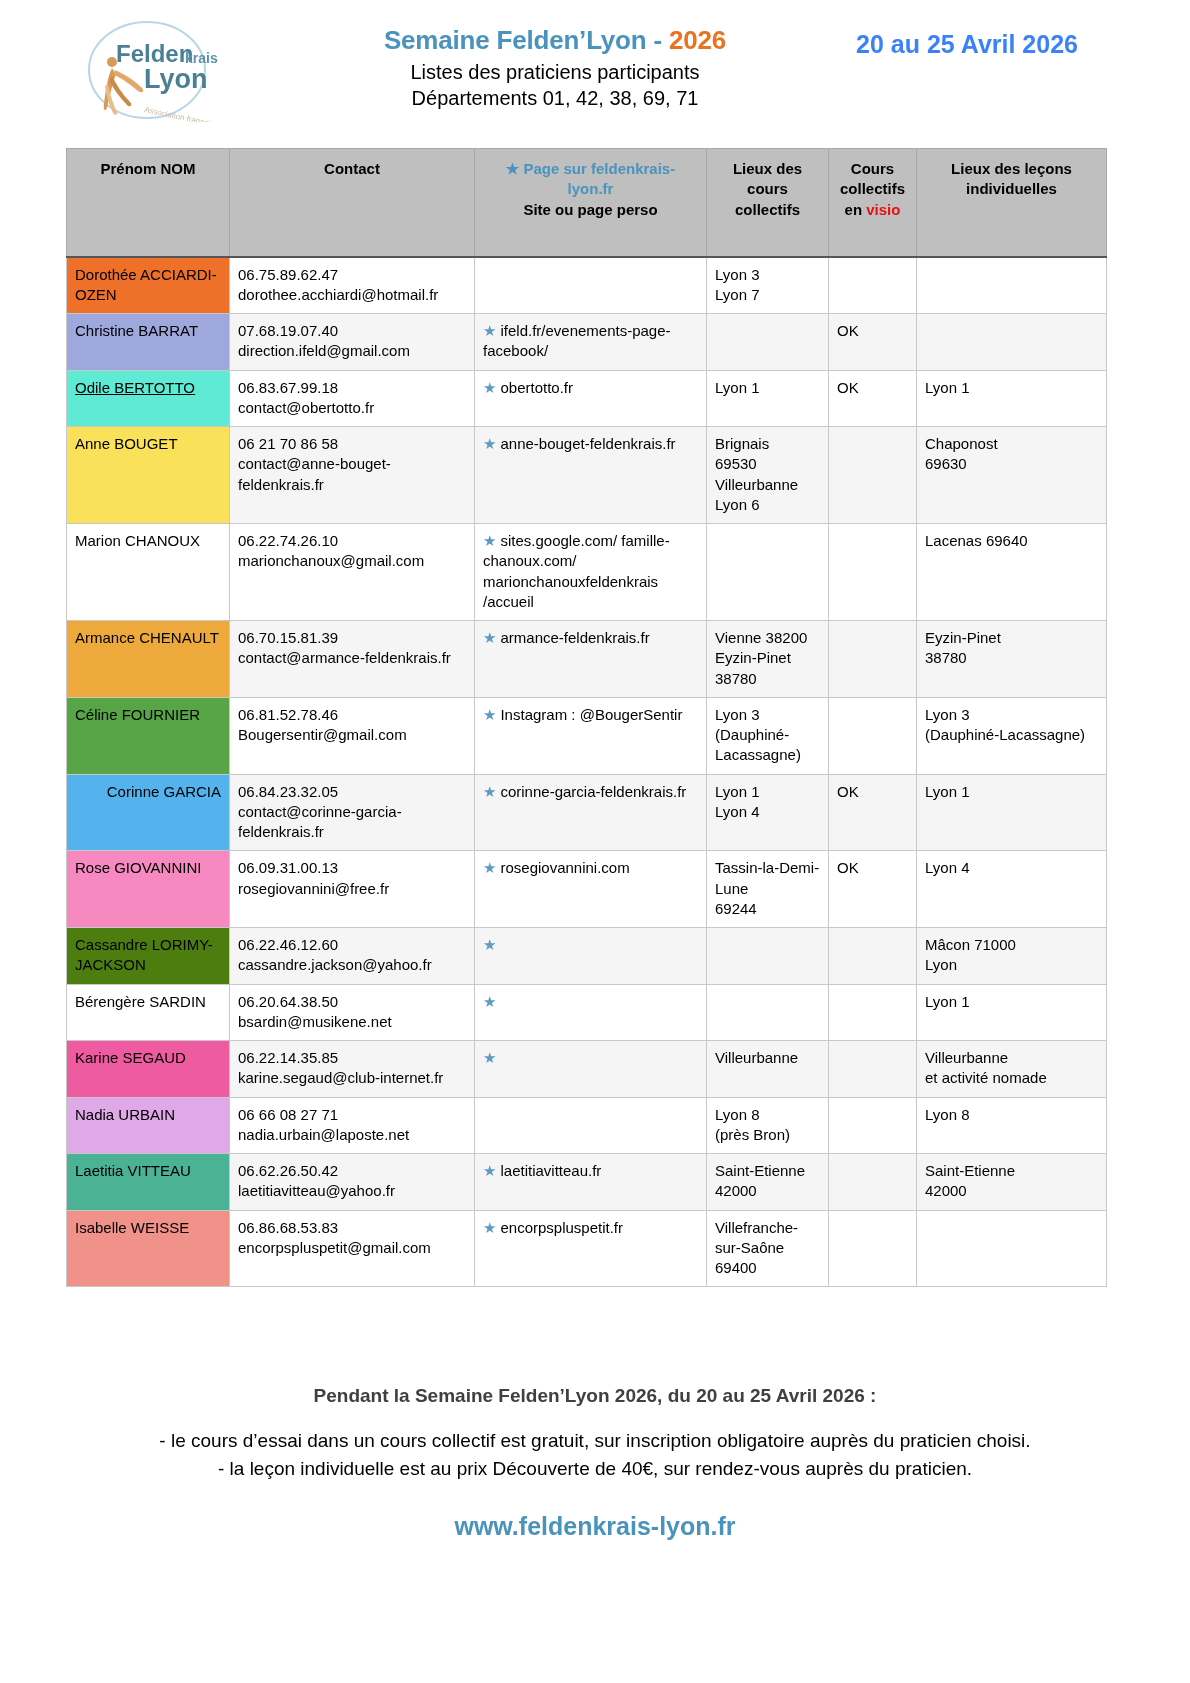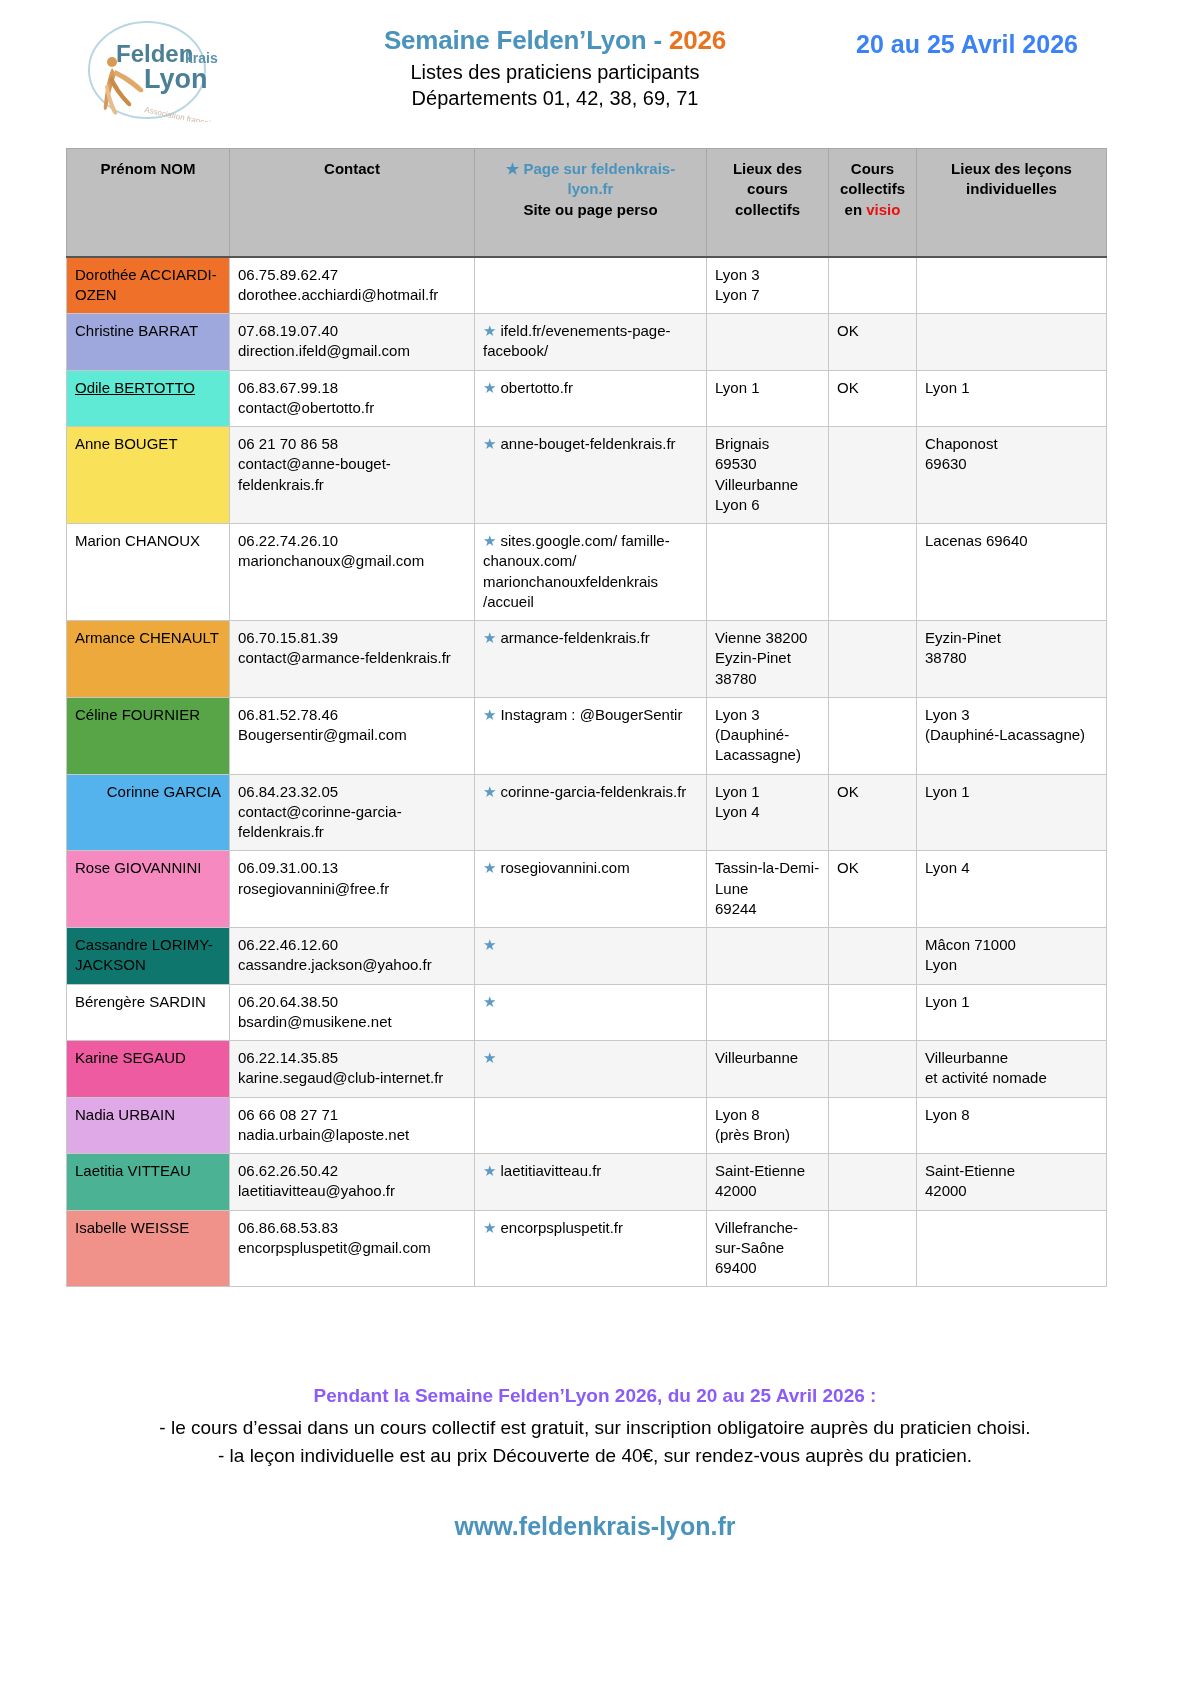--- a/index.html
+++ b/index.html
@@ -130,22 +130,22 @@
   .footer {
     position: absolute;
     left: 0;
     top: 1385px;
     width: 1190px;
     text-align: center;
   }
   .footer-title {
     font-size: 19px;
     font-weight: bold;
-    color: #8b5cf6;
-    margin-bottom: 7px;
+    color: #404040;
+    margin-bottom: 20px;
   }
   .footer-line {
     font-size: 19px;
     color: #000;
     line-height: 1.45;
   }
   .site-url {
     position: absolute;
     left: 0;
     top: 1512px;
@@ -298,21 +298,21 @@
           <td class="name-cell cell-lines" style="background: rgb(245, 137, 192);">Rose GIOVANNINI</td>
           <td class="cell-lines">06.09.31.00.13
 rosegiovannini@free.fr</td>
           <td><span class="star">★</span><span>rosegiovannini.com</span></td>
           <td class="cell-lines">Tassin-la-Demi-Lune
 69244</td>
           <td>OK</td>
           <td class="cell-lines">Lyon 4</td>
         </tr>
         <tr>
-          <td class="name-cell cell-lines" style="background: #0f766e;">Cassandre LORIMY-JACKSON</td>
+          <td class="name-cell cell-lines" style="background: #4d7c0f;">Cassandre LORIMY-JACKSON</td>
           <td class="cell-lines">06.22.46.12.60
 cassandre.jackson@yahoo.fr</td>
           <td><span class="star">★</span><span></span></td>
           <td class="cell-lines"></td>
           <td></td>
           <td class="cell-lines">Mâcon 71000
 Lyon</td>
         </tr>
         <tr>
           <td class="name-cell cell-lines" style="background: rgb(255, 255, 255);">Bérengère SARDIN</td>

